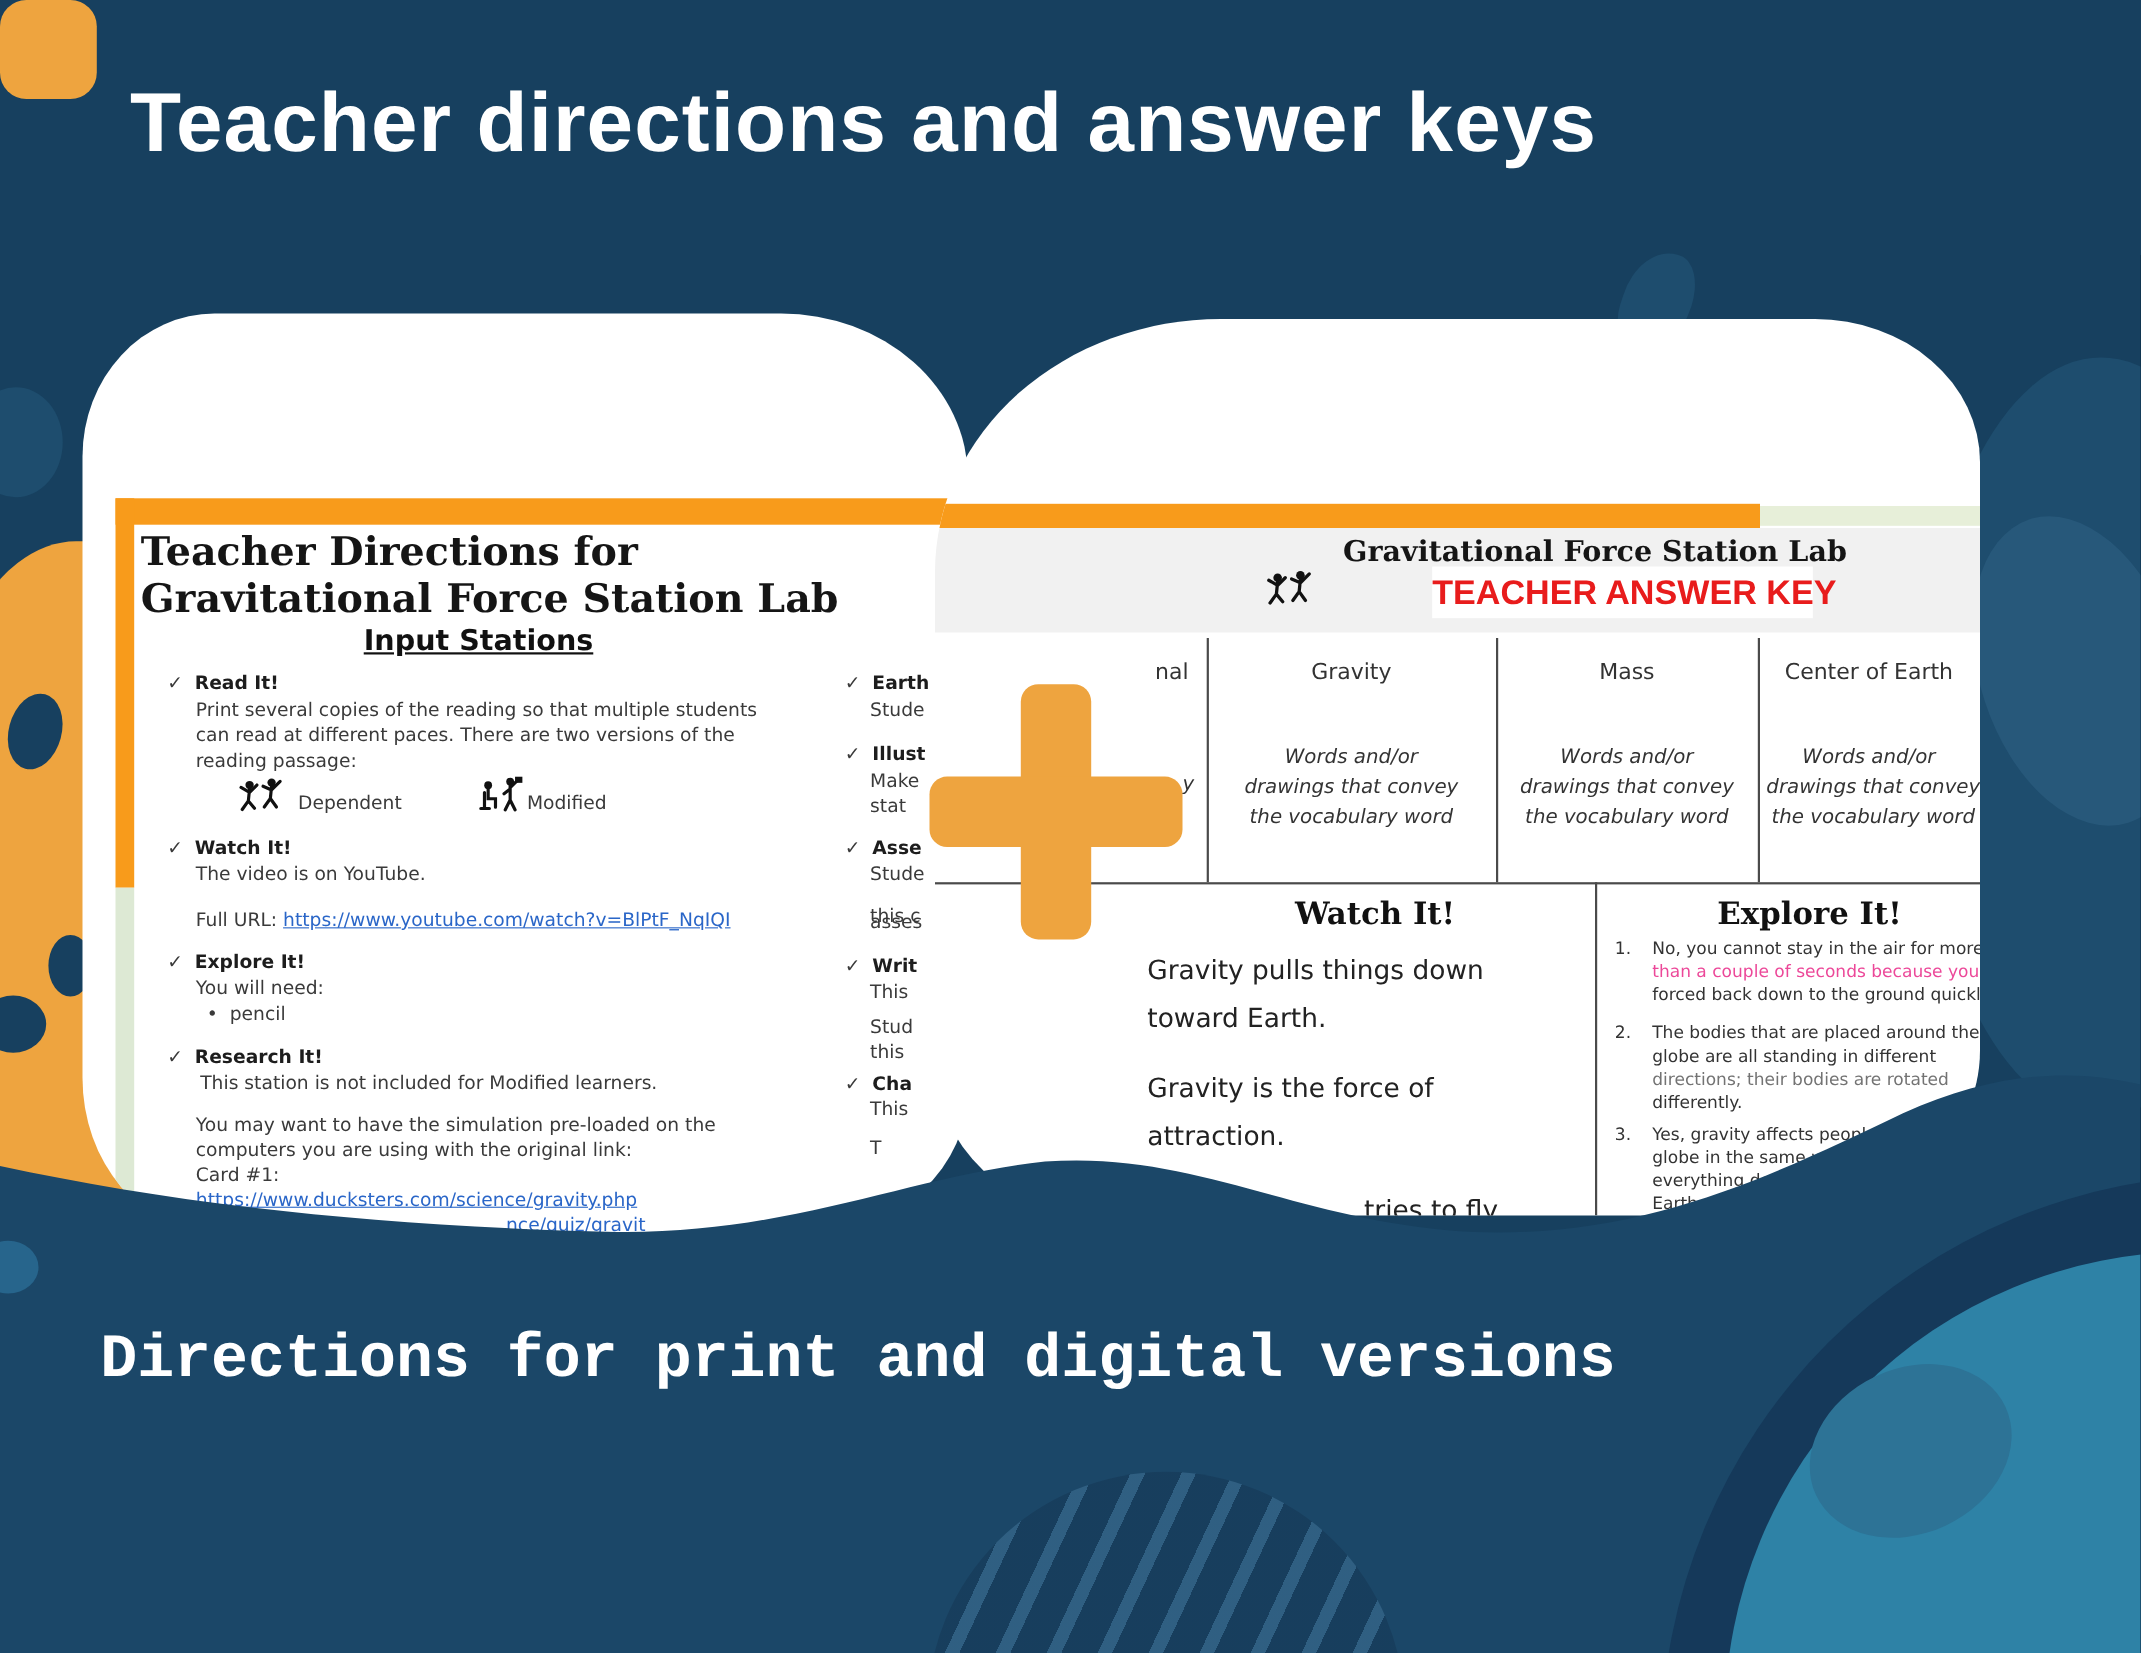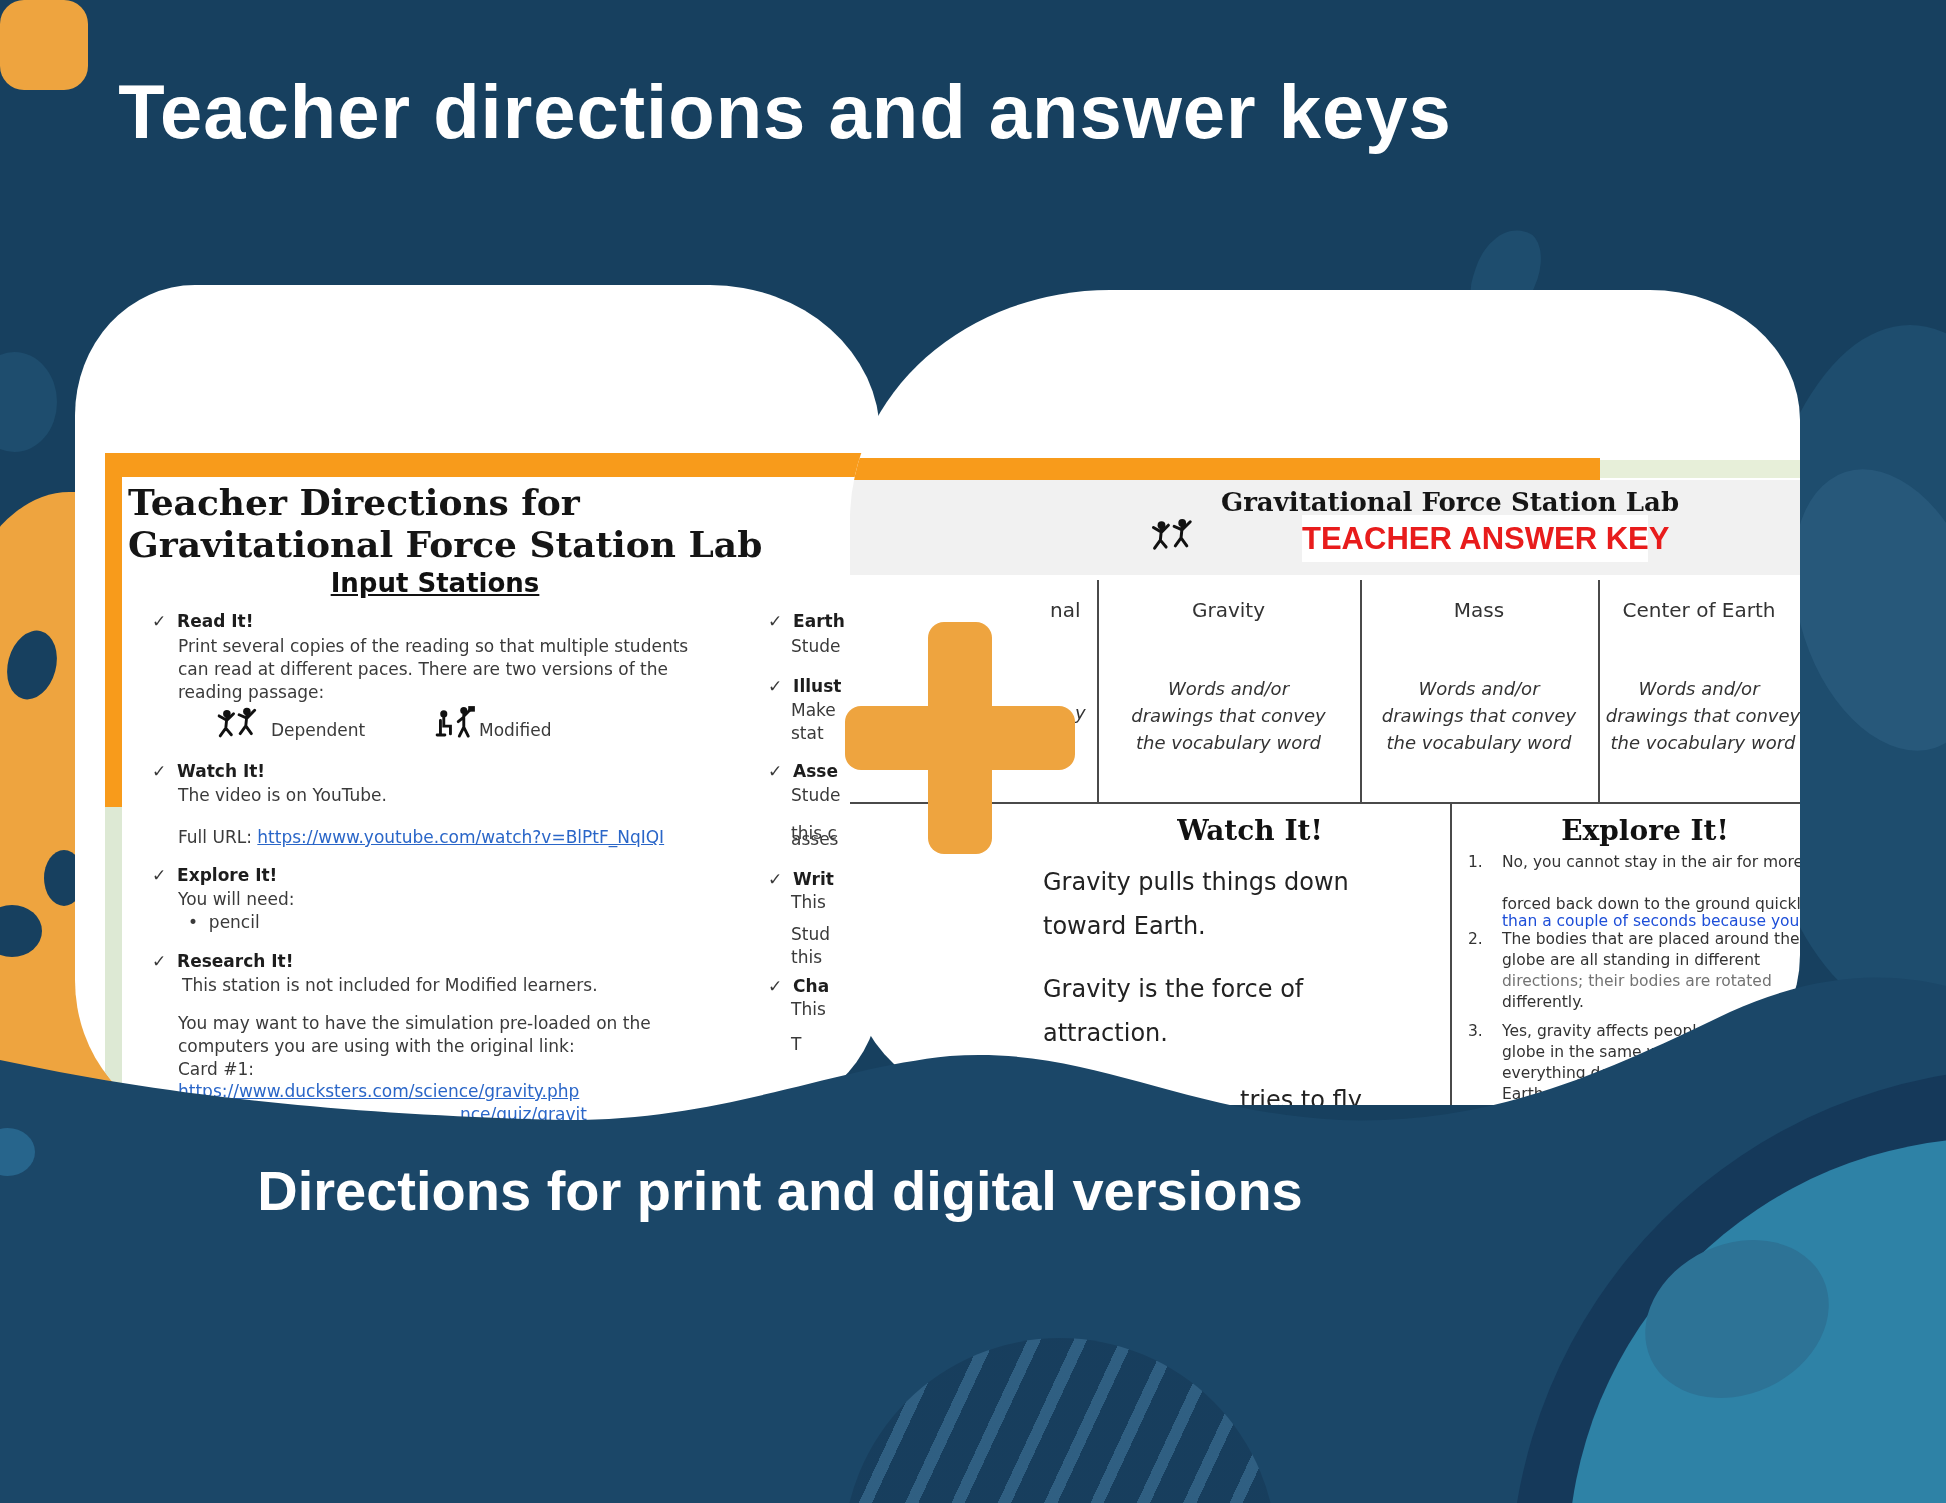--- a/index.html
+++ b/index.html
@@ -147,21 +147,21 @@
     <div class="t serif ctr" style="left:200px;top:524px;width:400px;font-size:28px;font-weight:bold;color:#111;">Watch It!</div>
     <div class="t sans" style="left:193px;top:578px;font-size:24px;color:#222;">Gravity pulls things down</div>
     <div class="t sans" style="left:193px;top:622px;font-size:24px;color:#222;">toward Earth.</div>
     <div class="t sans" style="left:193px;top:685px;font-size:24px;color:#222;">Gravity is the force of</div>
     <div class="t sans" style="left:193px;top:729px;font-size:24px;color:#222;">attraction.</div>
     <div class="t sans" style="left:390px;top:796px;font-size:24px;color:#222;">tries to fly</div>
 
     <div class="t serif ctr" style="left:600px;top:524px;width:390px;font-size:28px;font-weight:bold;color:#111;">Explore It!</div>
     <div class="t sans" style="left:618px;top:563px;font-size:15.5px;color:#333;">1.</div>
     <div class="t sans" style="left:652px;top:563px;font-size:15.5px;color:#333;">No, you cannot stay in the air for more</div>
-    <div class="t sans" style="left:652px;top:584px;font-size:15.5px;color:#1d4ed8;margin-top:38px;">than a couple of seconds because you</div>
+    <div class="t sans" style="left:652px;top:584px;font-size:15.5px;color:#ec4899;">than a couple of seconds because you</div>
     <div class="t sans" style="left:652px;top:605px;font-size:15.5px;color:#333;">forced back down to the ground quickly</div>
     <div class="t sans" style="left:618px;top:640px;font-size:15.5px;color:#333;">2.</div>
     <div class="t sans" style="left:652px;top:640px;font-size:15.5px;color:#333;">The bodies that are placed around the</div>
     <div class="t sans" style="left:652px;top:661px;font-size:15.5px;color:#333;">globe are all standing in different</div>
     <div class="t sans" style="left:652px;top:682px;font-size:15.5px;color:#737373;">directions; their bodies are rotated</div>
     <div class="t sans" style="left:652px;top:703px;font-size:15.5px;color:#333;">differently.</div>
     <div class="t sans" style="left:618px;top:732px;font-size:15.5px;color:#333;">3.</div>
     <div class="t sans" style="left:652px;top:732px;font-size:15.5px;color:#333;">Yes, gravity affects people all over the</div>
     <div class="t sans" style="left:652px;top:753px;font-size:15.5px;color:#333;">globe in the same way because it</div>
     <div class="t sans" style="left:652px;top:774px;font-size:15.5px;color:#333;">everything down, toward the ce</div>
@@ -178,15 +178,15 @@
     <path d="M0,1060 C150,1092 320,1114 560,1120 C720,1122 830,1068 950,1056 C1090,1046 1180,1112 1340,1120 C1500,1126 1620,1064 1730,1012 C1810,976 1880,970 1946,986 L1946,1503 L0,1503 Z" fill="#1b4768"></path>
   </svg>
 
   <div class="abs" style="left:-20px;top:1128px;width:55px;height:48px;border-radius:50%;background:#27658c;"></div>
   <div class="abs" style="left:1510px;top:1068px;width:1040px;height:1040px;border-radius:50%;background:#15395a;"></div>
   <div class="abs" style="left:1568px;top:1138px;width:850px;height:850px;border-radius:50%;background:#2e82a6;"></div>
   <div class="abs" style="left:1642px;top:1244px;width:190px;height:150px;border-radius:50%;background:#2d7396;transform:rotate(-25deg);"></div>
   <div class="abs" style="left:843px;top:1338px;width:434px;height:434px;border-radius:50%;background:repeating-linear-gradient(115deg, rgba(86,140,178,0.35) 0 12px, rgba(23,61,92,0.9) 12px 42px);"></div>
 
   <div class="t disp ctr" style="left:110px;top:68px;width:1350px;font-size:76px;letter-spacing:1px;">Teacher directions and answer keys</div>
-  <div class="t disp ctr" style="left:80px;top:1158px;width:1400px;font-size:56px;">Directions for print and digital versions</div>
+  <div class="t disp ctr" style="left:80px;top:1204px;width:1400px;font-size:56px;font-family:Liberation Mono, monospace;">Directions for print and digital versions</div>
 
 </div>
 
 </body></html>

